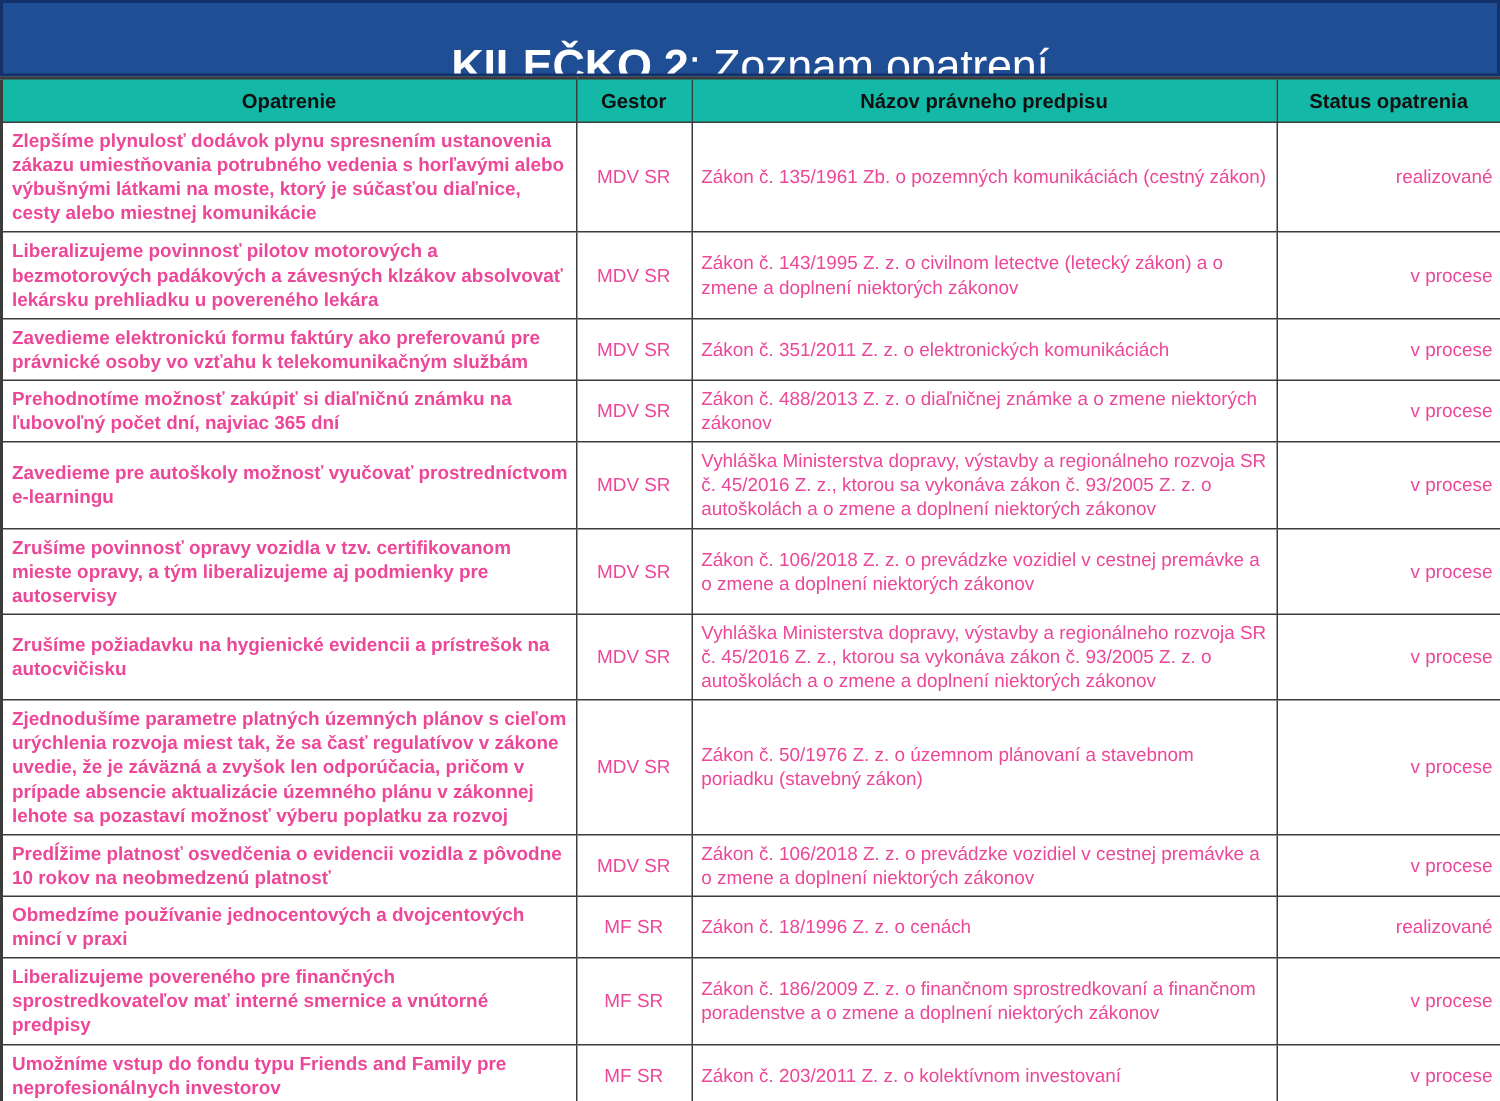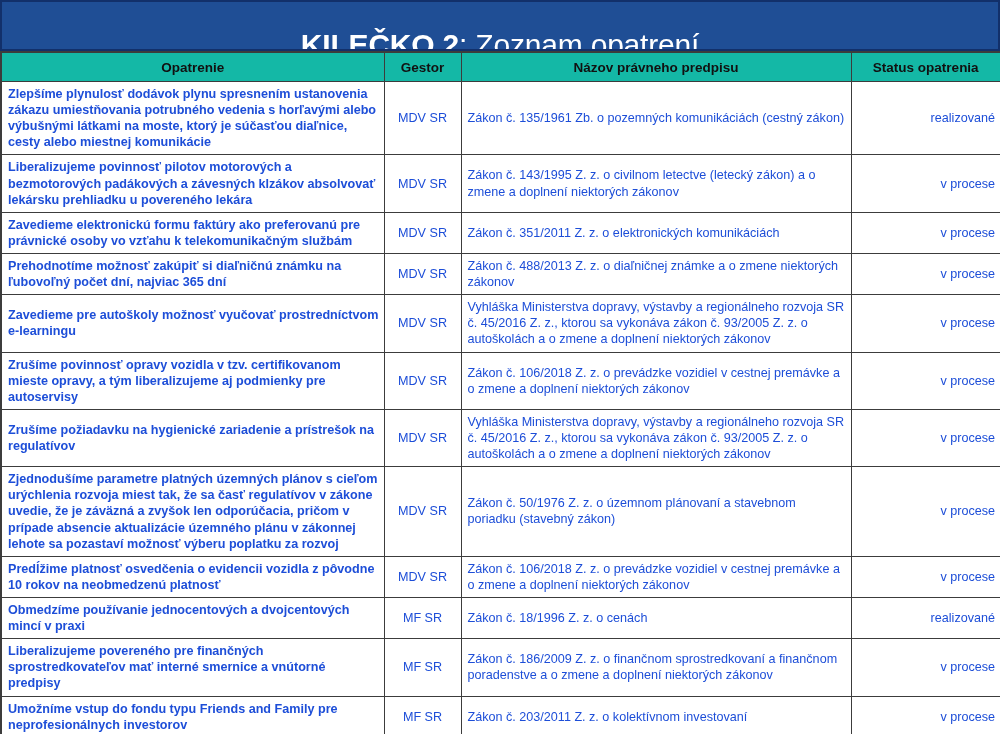--- a/index.html
+++ b/index.html
@@ -81,21 +81,21 @@
     color: #111111;
   }
 
   .tbl td {
     border: 1px solid #3c3c3c;
     font-size: 12.6px;
     line-height: 1.28;
     padding: 4px 5px;
     vertical-align: middle;
     background: #ffffff;
-    color: #1d4ed8;
+    color: #ec4899;
   }
 
   td.cell-opatrenie {
     font-weight: bold;
     text-align: left;
     padding-left: 6px;
     padding-right: 4px;
   }
   td.cell-gestor {
     text-align: center;
@@ -168,21 +168,21 @@
           <td class="cell-predpis">Vyhláška Ministerstva dopravy, výstavby a regionálneho rozvoja SR č. 45/2016 Z. z., ktorou sa vykonáva zákon č. 93/2005 Z. z. o autoškolách a o zmene a doplnení niektorých zákonov</td>
           <td class="cell-status">v procese</td>
         </tr>
         <tr>
           <td class="cell-opatrenie">Zrušíme povinnosť opravy vozidla v tzv. certifikovanom mieste opravy, a tým liberalizujeme aj podmienky pre autoservisy</td>
           <td class="cell-gestor">MDV SR</td>
           <td class="cell-predpis">Zákon č. 106/2018 Z. z. o prevádzke vozidiel v cestnej premávke a o zmene a doplnení niektorých zákonov</td>
           <td class="cell-status">v procese</td>
         </tr>
         <tr>
-          <td class="cell-opatrenie">Zrušíme požiadavku na hygienické zariadenie a prístrešok na regulatívov</td>
+          <td class="cell-opatrenie">Zrušíme požiadavku na hygienické evidencii a prístrešok na autocvičisku</td>
           <td class="cell-gestor">MDV SR</td>
           <td class="cell-predpis">Vyhláška Ministerstva dopravy, výstavby a regionálneho rozvoja SR č. 45/2016 Z. z., ktorou sa vykonáva zákon č. 93/2005 Z. z. o autoškolách a o zmene a doplnení niektorých zákonov</td>
           <td class="cell-status">v procese</td>
         </tr>
         <tr>
           <td class="cell-opatrenie">Zjednodušíme parametre platných územných plánov s cieľom urýchlenia rozvoja miest tak, že sa časť regulatívov v zákone uvedie, že je záväzná a zvyšok len odporúčacia, pričom v prípade absencie aktualizácie územného plánu v zákonnej lehote sa pozastaví možnosť výberu poplatku za rozvoj</td>
           <td class="cell-gestor">MDV SR</td>
           <td class="cell-predpis">Zákon č. 50/1976 Z. z. o územnom plánovaní a stavebnom poriadku (stavebný zákon)</td>
           <td class="cell-status">v procese</td>
         </tr>

